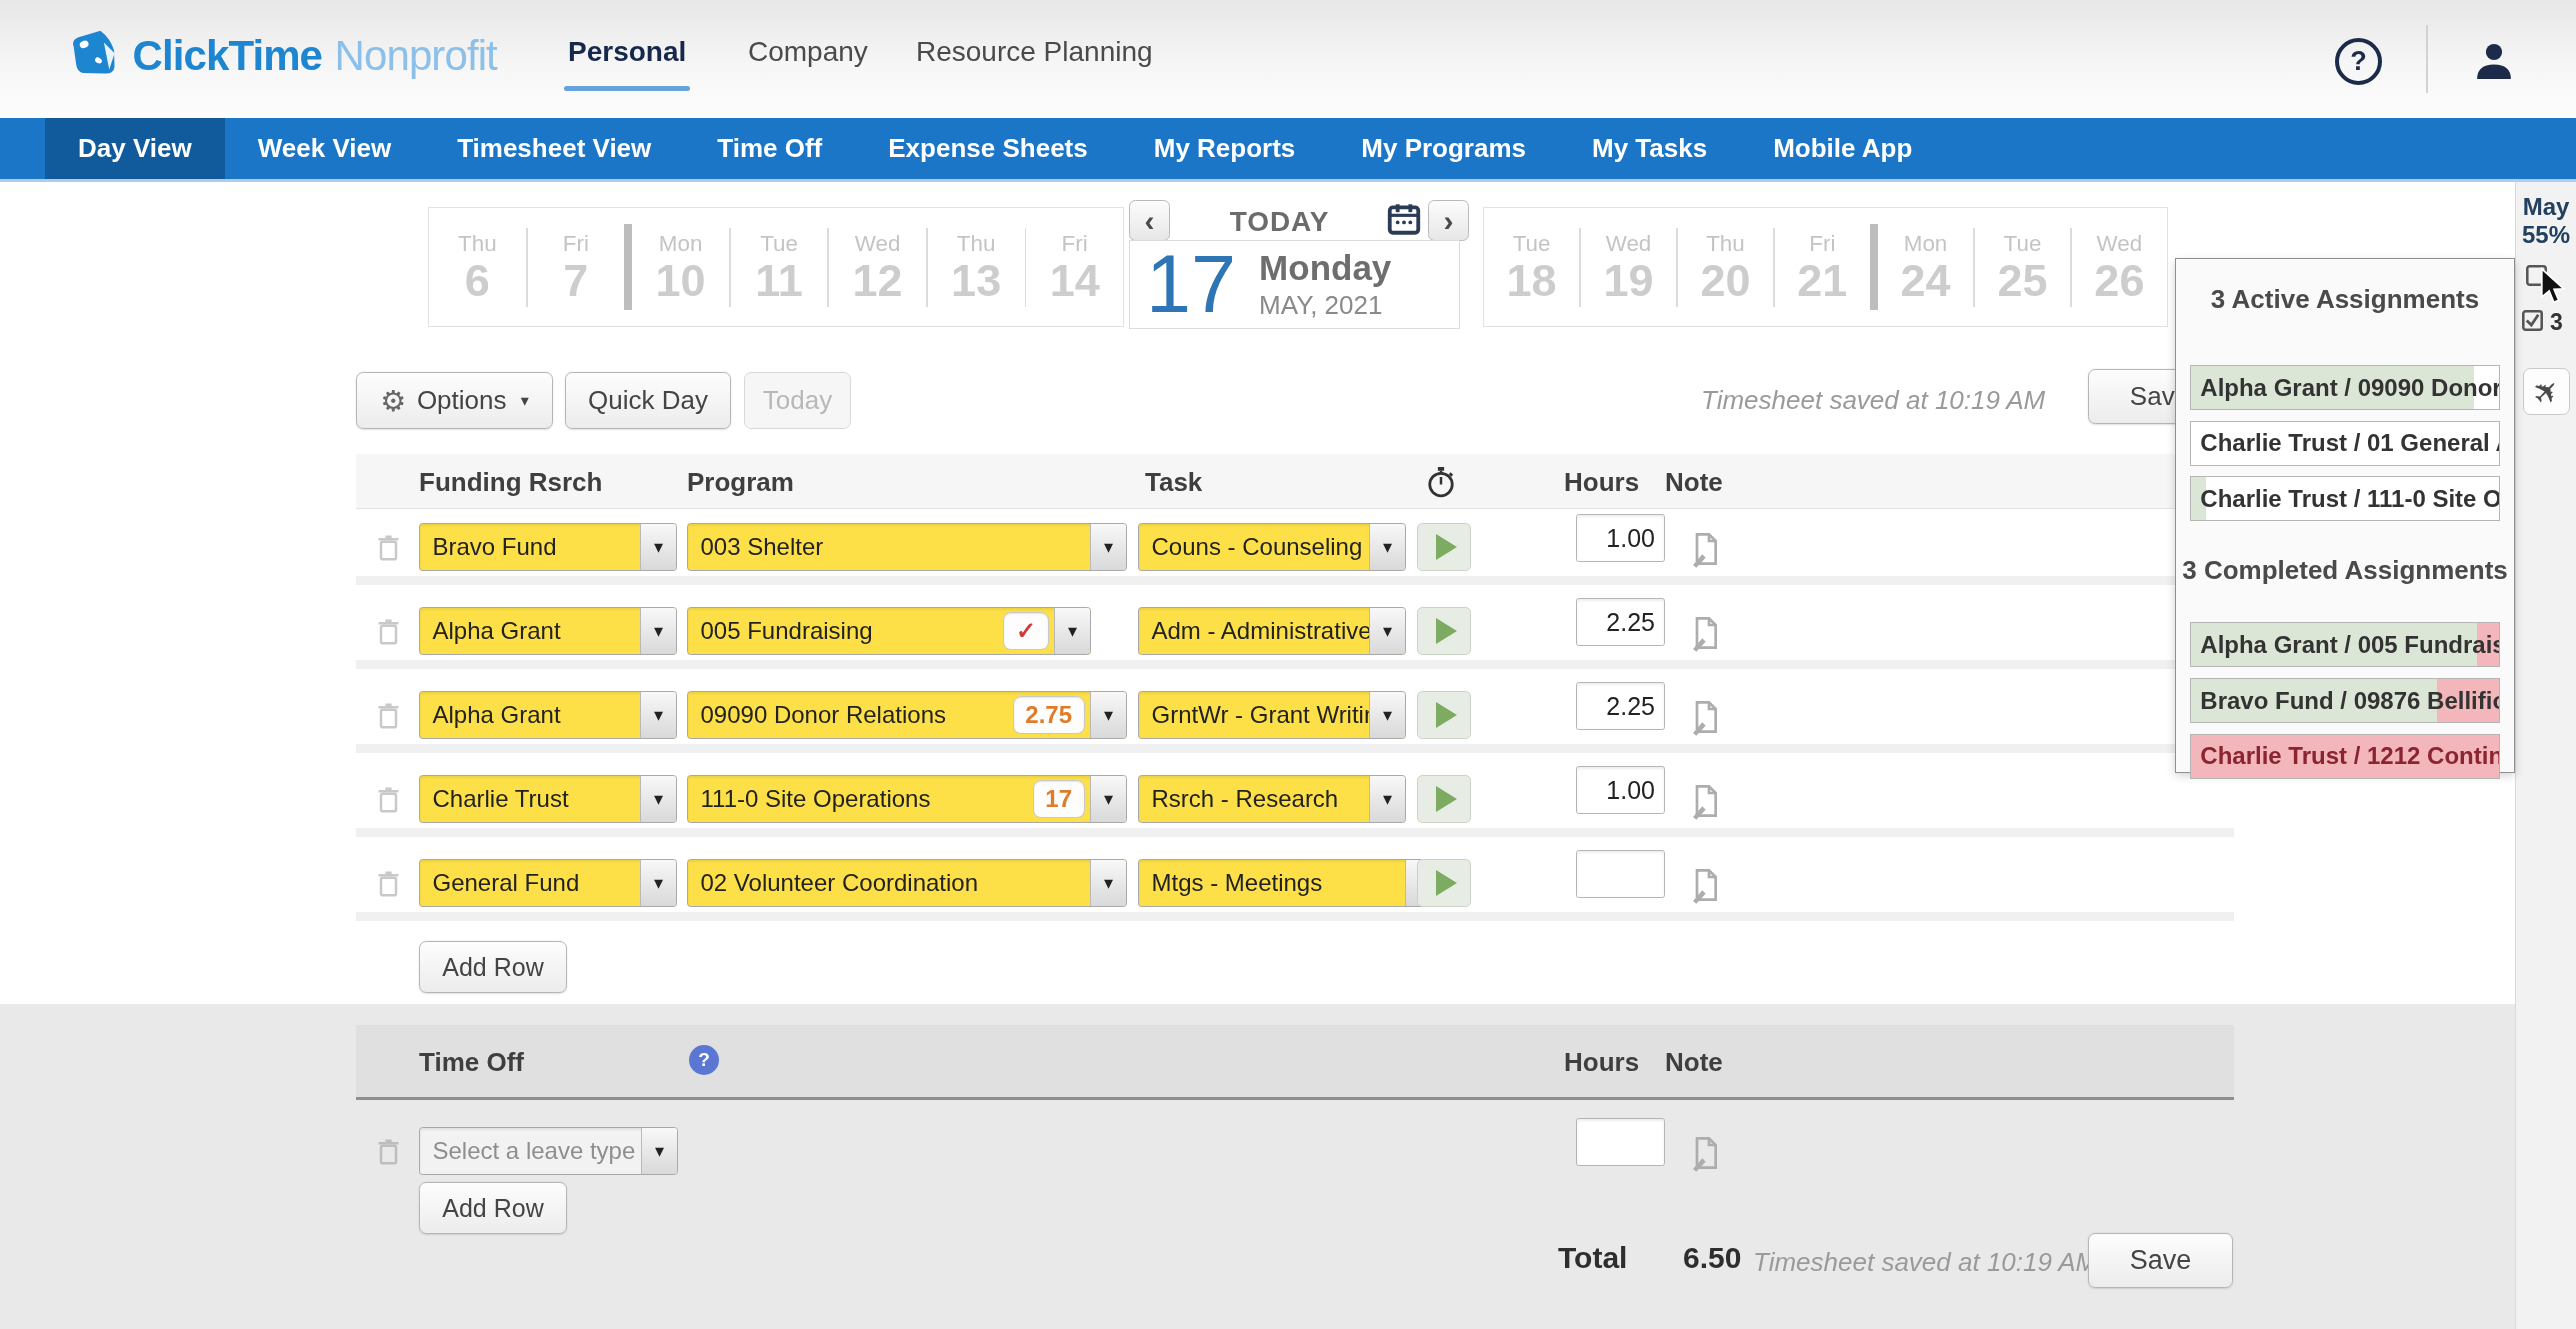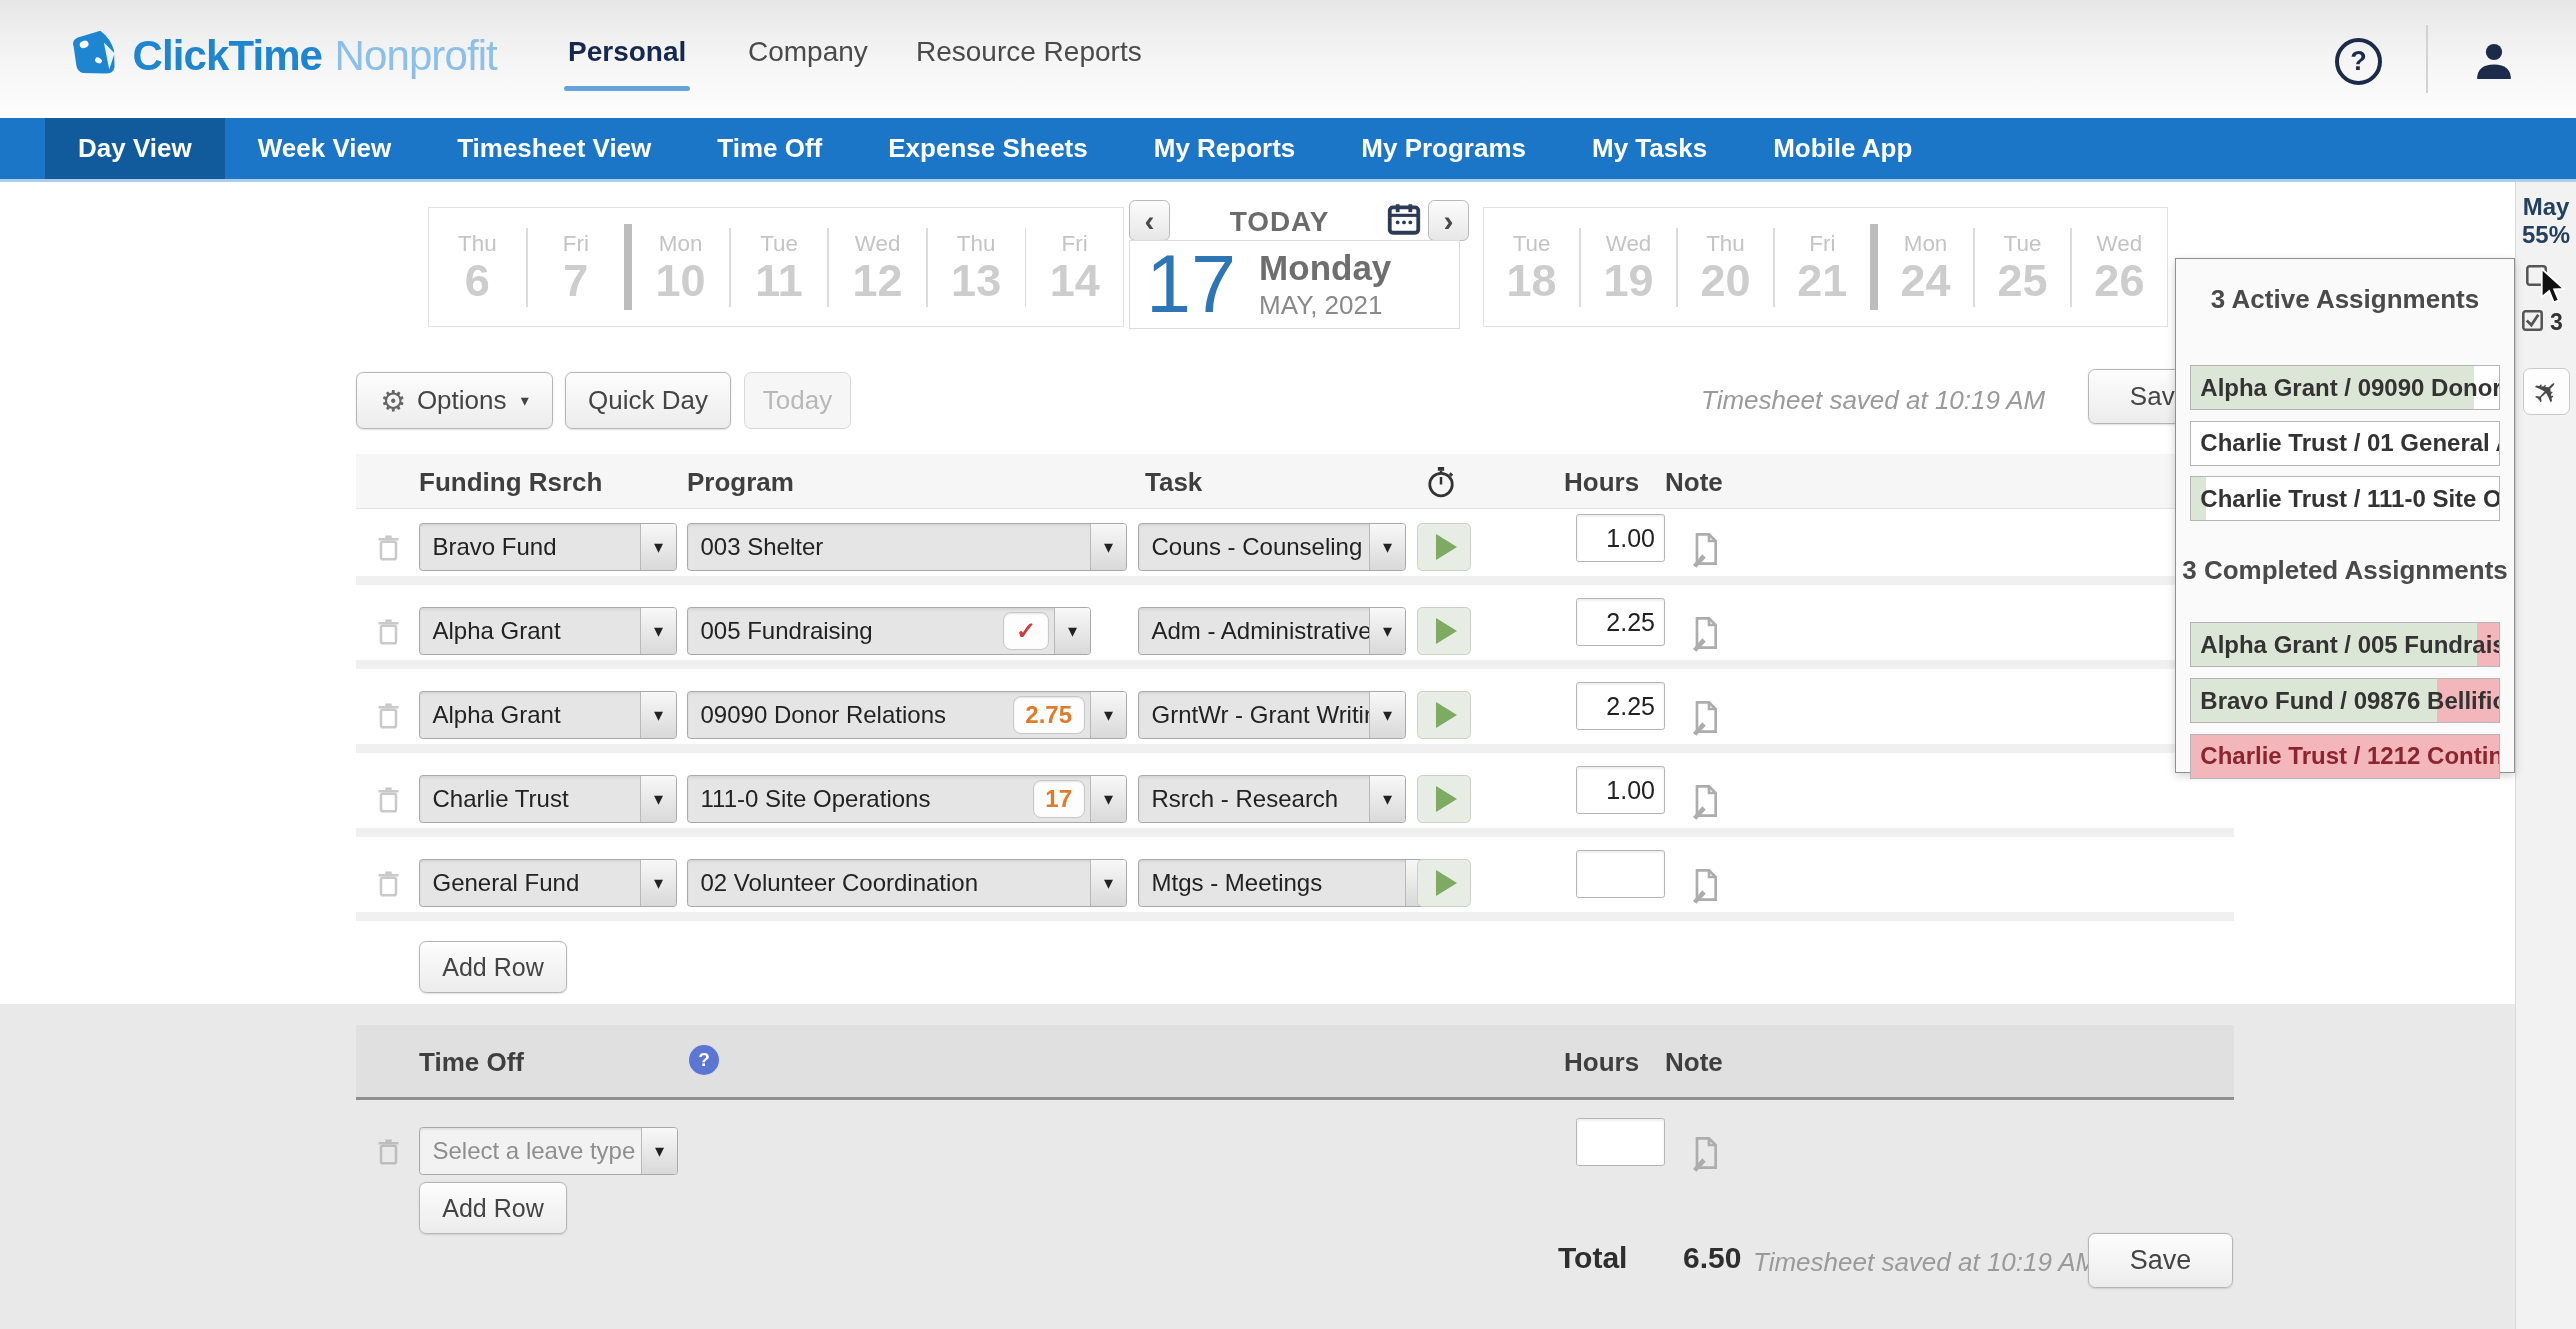--- a/index.html
+++ b/index.html
@@ -56,21 +56,21 @@
     box-shadow:0 0.9px 1.8px rgba(0,0,0,0.12); cursor:pointer; white-space:nowrap; }
   .btn.disabled { color:#b8b8b8; border-color:#d8d8d8; background:#f6f6f6; box-shadow:none; }
   .saved-note { font-style:italic; color:#9a9a9a; font-size:26px; white-space:nowrap; }
 
   
   .sheet-header { position:absolute; left:356px; top:454px; width:1878px; height:55px; background:#f6f6f6;
     border-bottom:0.9px solid #e3e3e3; }
   .col-label { position:absolute; top:12.5px; font-size:26px; font-weight:bold; color:#3f3f3f; }
   .ts-row { position:absolute; left:356px; width:1878px; height:75px; background:#fff;
     border-bottom:9px solid #f0f0f0; }
-  .sel { position:absolute; top:13.4px; height:48px; border:0.9px solid #a9a9a9; border-radius:3.6px; background:#e5e5e5;
+  .sel { position:absolute; top:13.4px; height:48px; border:0.9px solid #a9a9a9; border-radius:3.6px; background:#fde047;
     box-shadow:inset 0 1.8px 2.7px rgba(0,0,0,0.08); display:flex; align-items:center; cursor:pointer; }
   .sel-text { font-size:24px; color:#222; padding-left:12.5px; white-space:nowrap; overflow:hidden; flex:1; }
   .sel-text.placeholder { color:#8e8e8e; }
   .sel-caret { width:36px; height:100%; border-left:0.9px solid #b9b9b9; flex:0 0 36px;
     background:linear-gradient(#f8f8f8,#d9d9d9); display:flex; align-items:center; justify-content:center;
     font-size:18px; color:#222; border-radius:0 2.7px 2.7px 0; }
   .sel-badge { height:38px; margin-right:5.4px; padding:0 11.6px; border:0.9px solid #c8c8c8; border-radius:8px;
     background:#fdfdfd; box-shadow:inset 0 0.9px 1.8px rgba(0,0,0,0.1); display:flex; align-items:center;
     font-size:24px; font-weight:bold; flex:0 0 auto; }
   .badge-check { color:#cf3b3b; }
@@ -123,21 +123,21 @@
         <ellipse cx="18" cy="16" rx="5" ry="4" fill="#fff" transform="rotate(-20 18 16)"></ellipse>
         <ellipse cx="34" cy="34" rx="4" ry="3" fill="#fff" transform="rotate(30 34 34)"></ellipse>
         <path d="M40 14 L52 26 L46 44 Z" fill="#fff" opacity="0.9"></path>
       </svg>
       <span class="brand-name">ClickTime</span>
       <span class="brand-suffix">Nonprofit</span>
     </div>
 
     <div class="top-tab active" style="left:568px;">Personal</div>
     <div class="top-tab" style="left:748px;">Company</div>
-    <div class="top-tab" style="left:916px;">Resource Reports</div>
+    <div class="top-tab" style="left:916px;">Resource Planning</div>
 
     <div class="help-icon">?</div>
     <div class="hdr-divider"></div>
     <svg class="abs" style="left:2467px; top:34px;" width="54" height="54" viewBox="0 0 24 24">
       <circle cx="12" cy="8" r="3.6" fill="#1c2b4a"></circle>
       <path d="M4.5 20 Q4.5 13.5 12 13.5 Q19.5 13.5 19.5 20 Z" fill="#1c2b4a"></path>
     </svg>
   </div>
 
   <div class="blue-nav">

